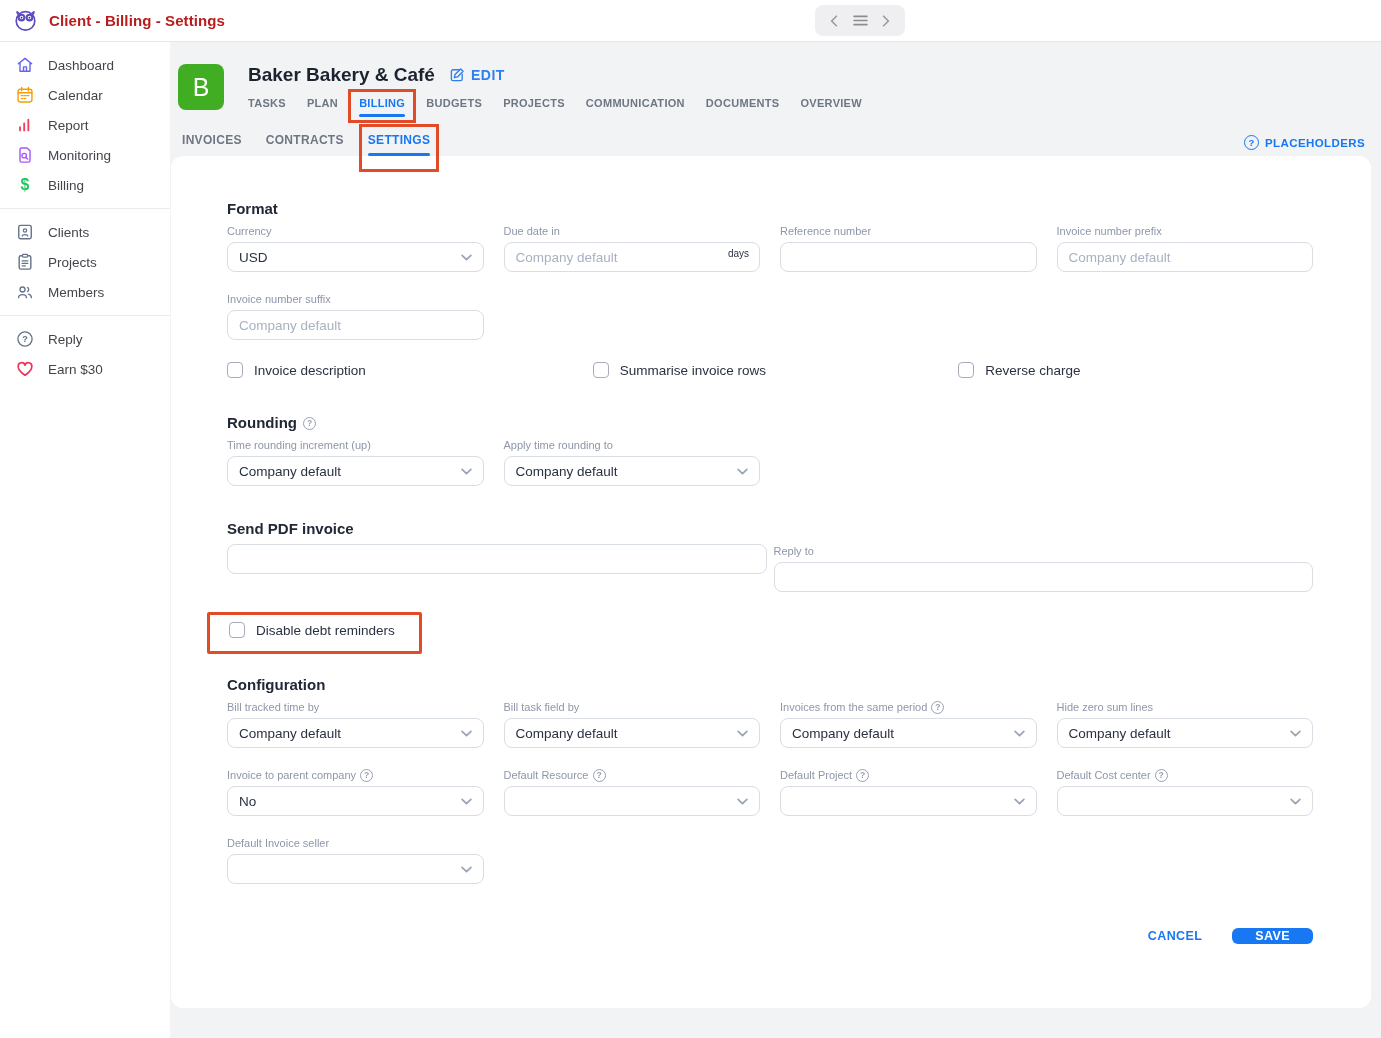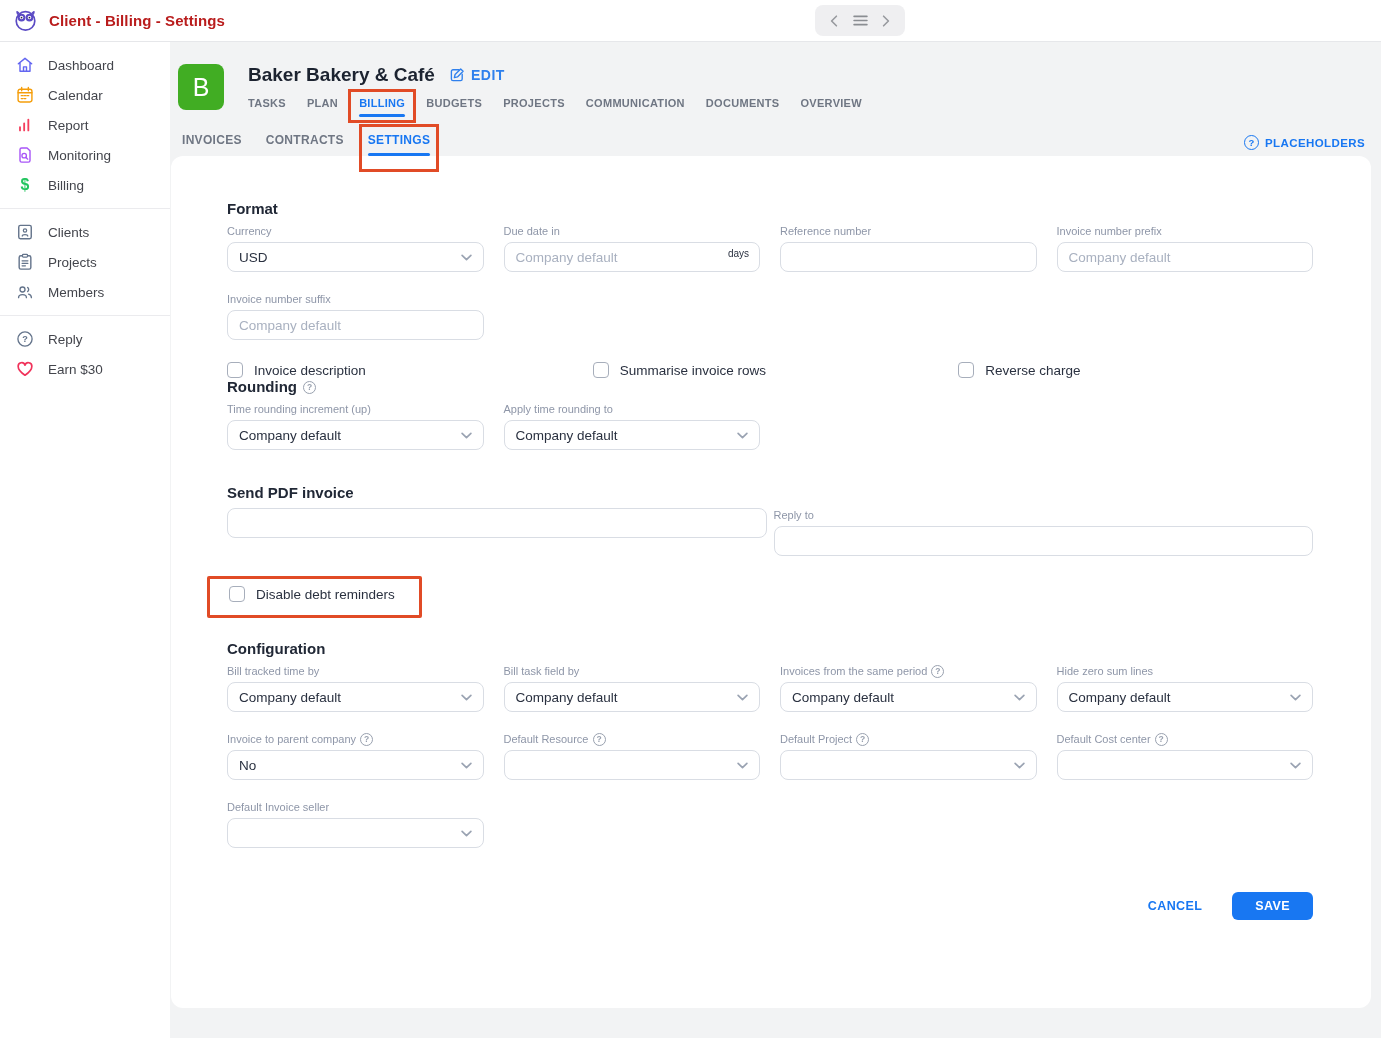--- a/index.html
+++ b/index.html
@@ -53,27 +53,27 @@
   .select { display:flex; align-items:center; justify-content:space-between; padding:4px 11px; cursor:pointer; }
   .select .sval { color:#2a3140; }
   .input-wrap { position:relative; }
   .input-wrap input, .plain-input { padding:0 11px; font-family:inherit; outline:none; }
   .input-wrap input::placeholder, .plain-input::placeholder { color:#a9b1c0; }
   .insuffix { position:absolute; right:11px; top:6px; font-size:10px; color:#2a3140; }
   .check-row { display:grid; grid-template-columns:1fr 1fr 1fr; column-gap:11px; margin-top:22px; }
   .check { display:inline-flex; align-items:center; gap:11px; cursor:pointer; position:relative; }
   .cbox { width:16px; height:16px; border:1.6px solid #a7aebb; border-radius:4px; background:#fff; flex-shrink:0; }
   .ctext { font-size:13.5px; color:#2a3140; }
-  .mt-round { } .mt-pdf { margin-top:34px; } .mt-debt { margin-top:30px; } .mt-conf { margin-top:34px; }
+  .mt-round { margin-top:36px; } .mt-pdf { margin-top:34px; } .mt-debt { margin-top:30px; } .mt-conf { margin-top:34px; }
   .debt-wrap { display:inline-flex; position:relative; margin-left:2px; }
 
   
   .card-footer { display:flex; justify-content:flex-end; align-items:center; gap:30px; margin-top:44px; }
   .cancel-btn { background:none; border:none; color:#1877F2; font-family:inherit; font-size:12.5px; font-weight:700; letter-spacing:.4px; cursor:pointer; }
-  .save-btn { background:#1877F2; border:none; color:#fff; font-family:inherit; font-size:12.5px; font-weight:700; letter-spacing:.4px; border-radius:6px; height:28px; padding:0 23px; cursor:pointer; }
+  .save-btn { background:#1877F2; border:none; color:#fff; font-family:inherit; font-size:12.5px; font-weight:700; letter-spacing:.4px; border-radius:6px; height:16px; padding:0 23px; cursor:pointer; }
 
   
   .anno { position:absolute; border:3px solid #E14B26; pointer-events:none; z-index:9; }
   .anno-billing { left:-11px; right:-11px; top:-8px; bottom:-6px; }
   .anno-settings { left:-9px; right:-9px; top:-9px; bottom:-16px; }
   .anno-debt { left:-22px; right:-27px; top:-10px; bottom:-16px; border-radius:2px; }
 
   svg { display:block; }
 </style>
 </head>

